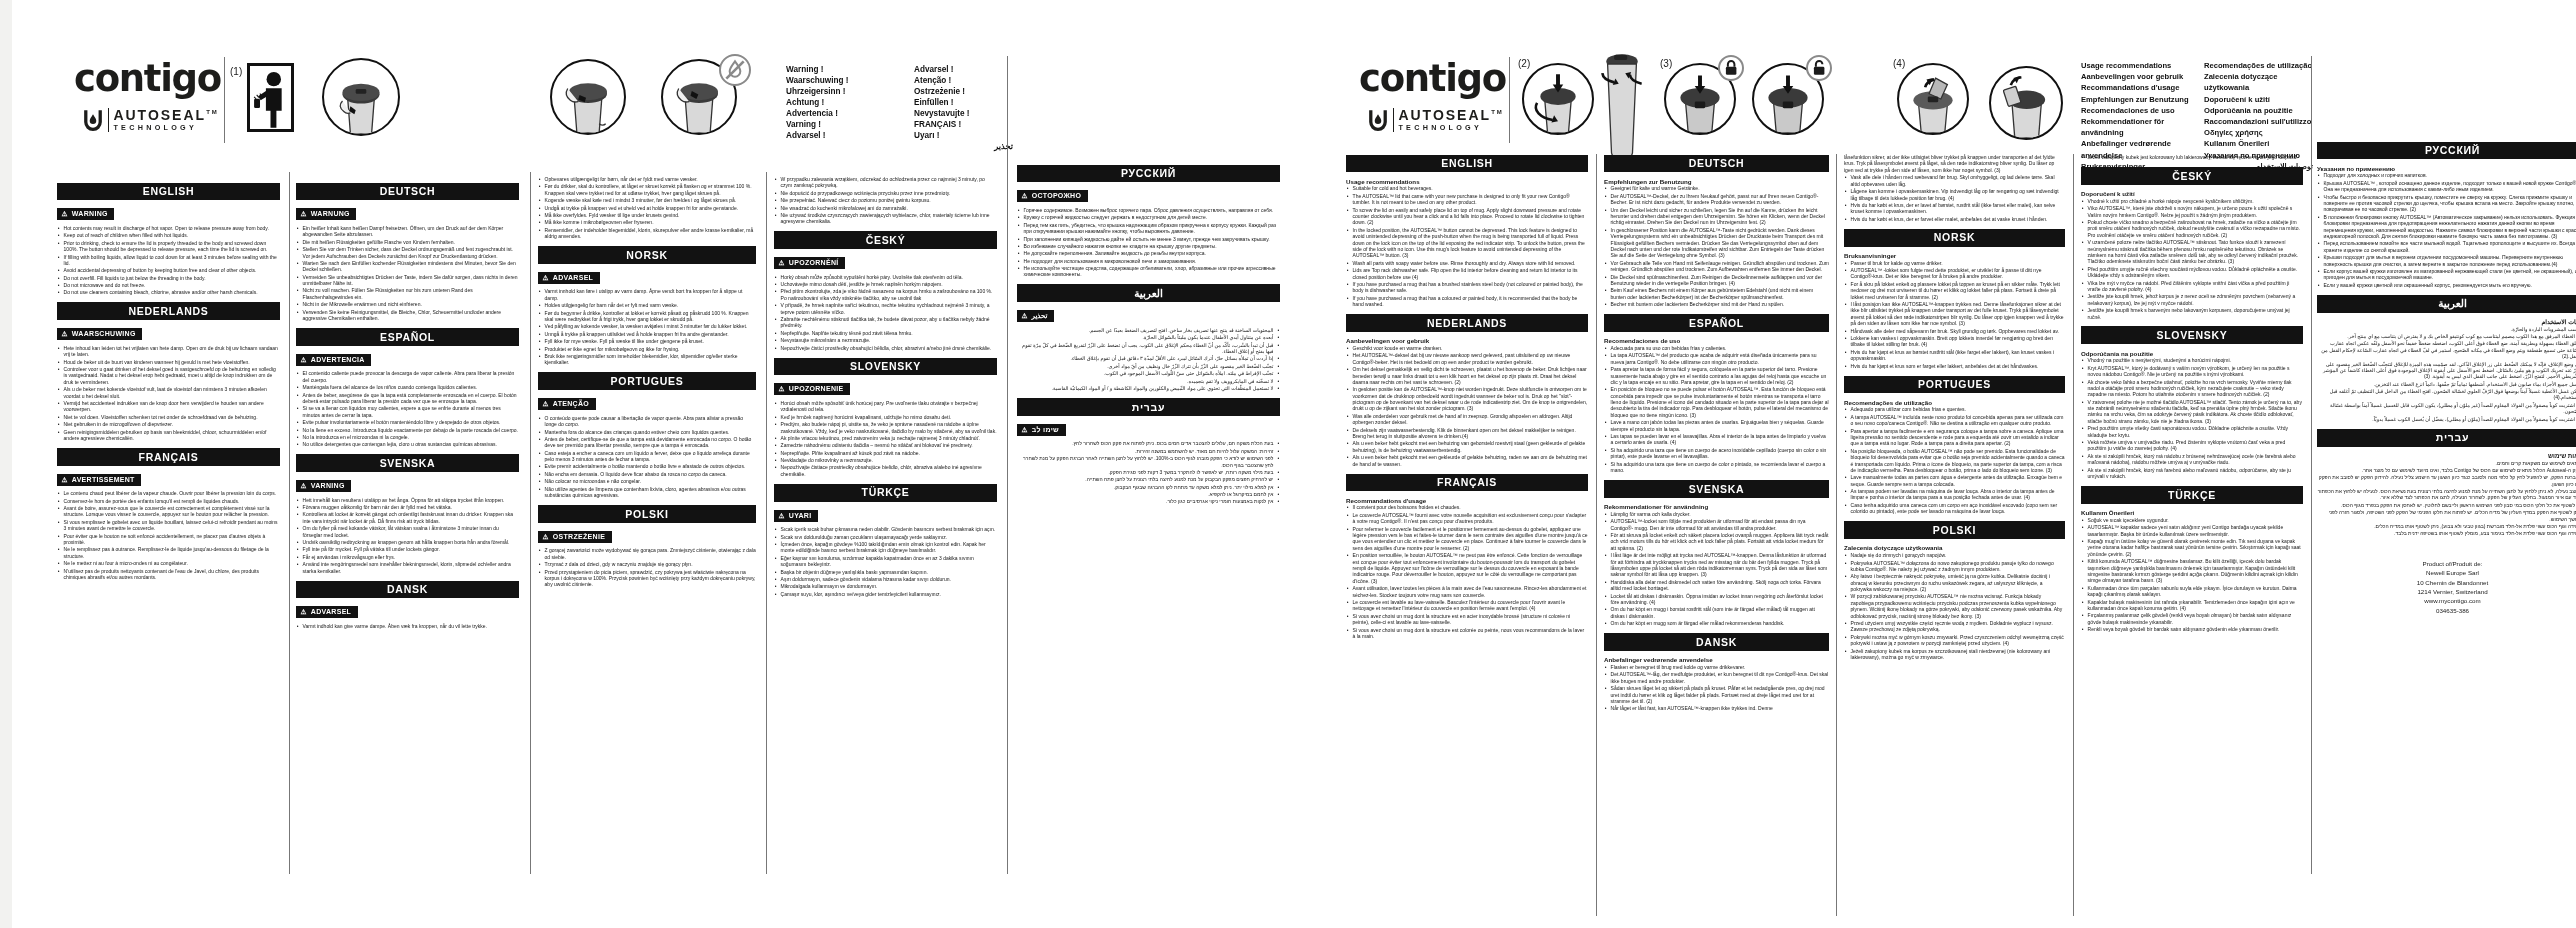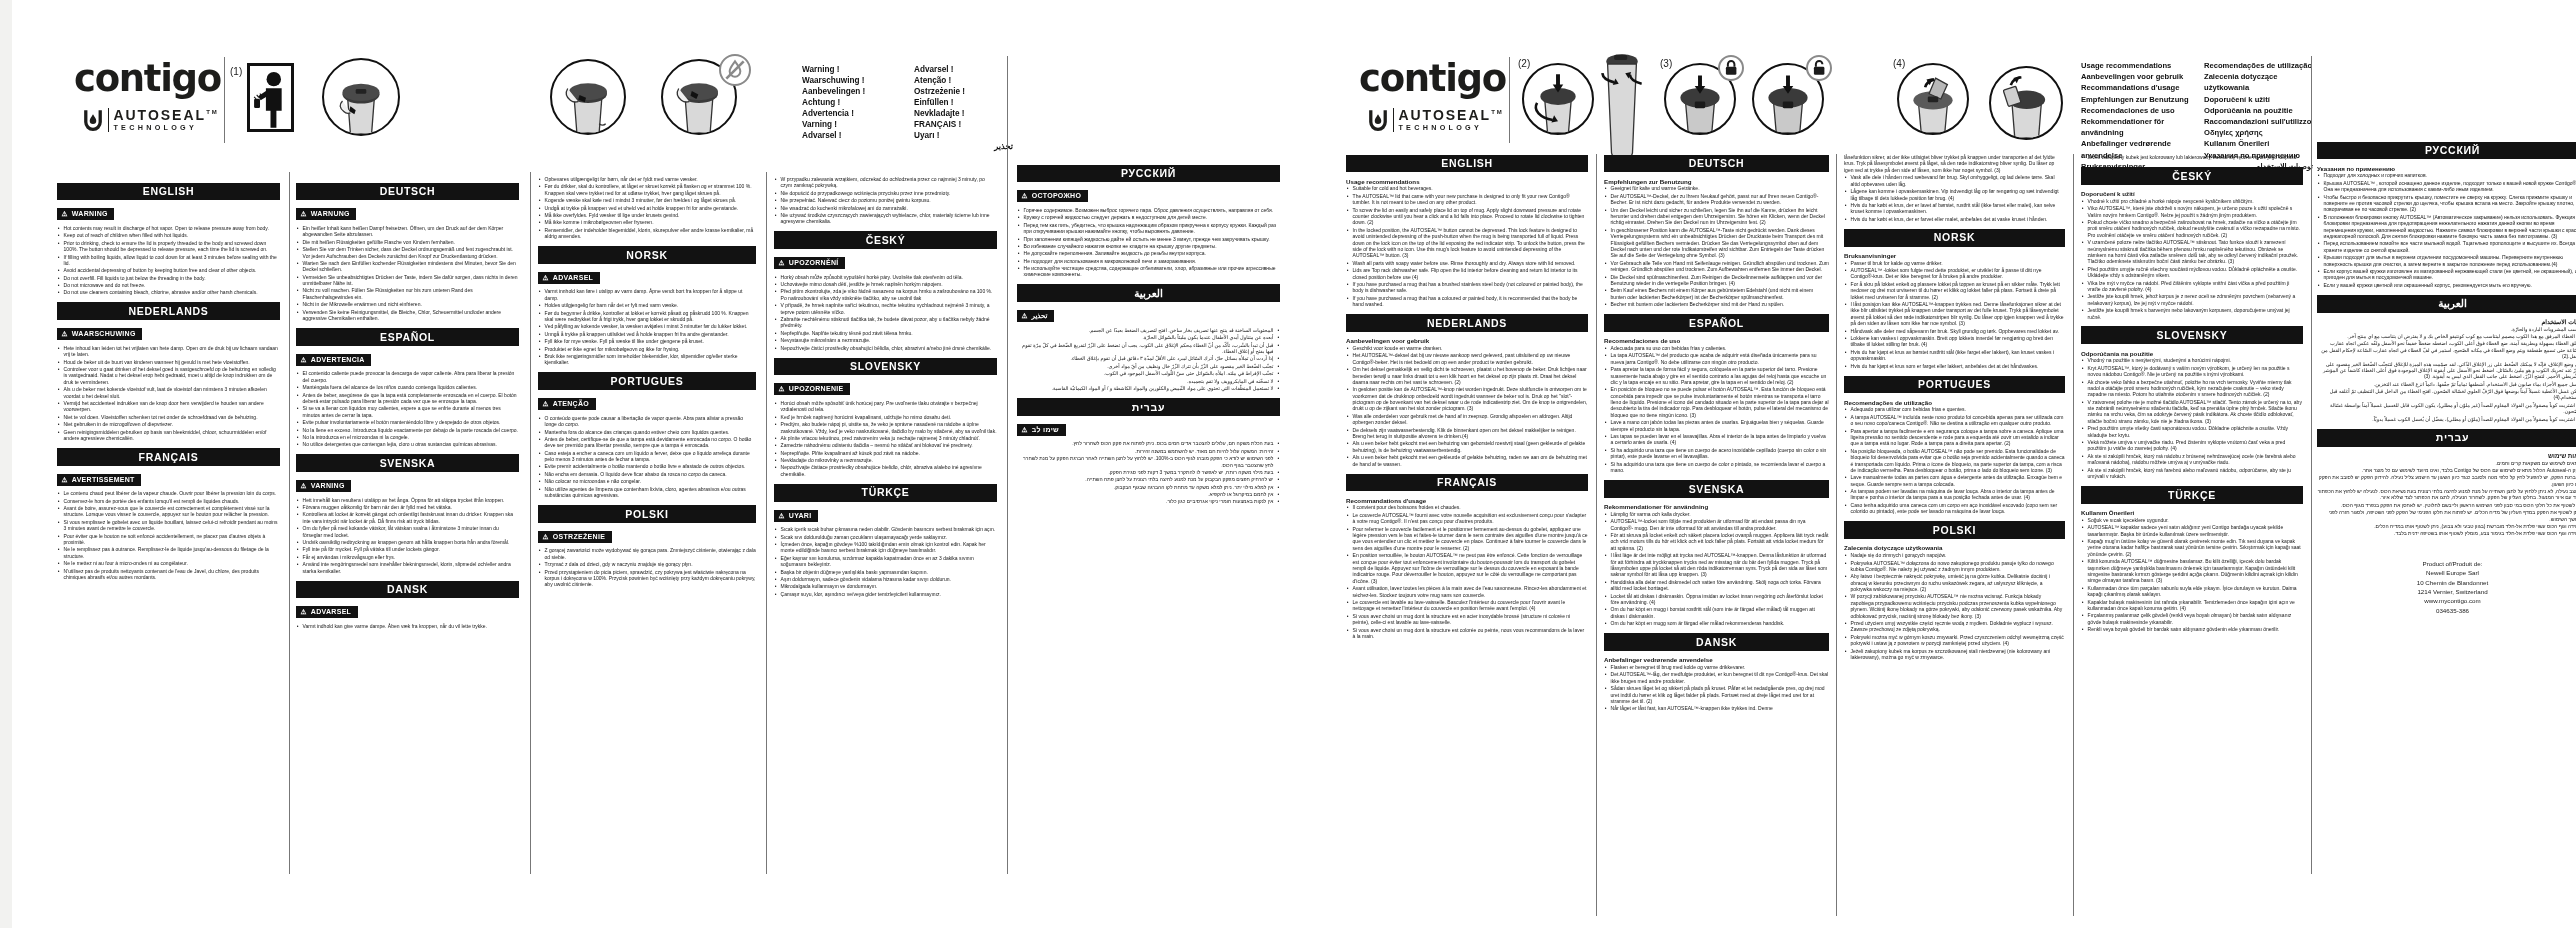--- a/index.html
+++ b/index.html
@@ -111,31 +111,31 @@
         <path d="M44 46 l10 5 -3 7 -9-5z" fill="#111"></path>
       </svg>
   </div>
   <div class="badge" style="left:707px;top:54px;width:28px;height:28px;">
     <svg width="28" height="28" viewBox="0 0 42 42">
         <path d="M21 8 c5 7 8 10 8 15 a8 8 0 0 1 -16 0 c0-5 3-8 8-15z" fill="none" stroke="#8a8a8a" stroke-width="3"></path>
         <line x1="8" y1="34" x2="34" y2="8" stroke="#8a8a8a" stroke-width="4"></line>
       </svg>
   </div>
 
-  <div class="warn-words" style="left:774px;top:64px;width:99px;margin-left:16px;">
+  <div class="warn-words" style="left:774px;top:64px;width:99px;">
       <div class="list-line">Warning !</div>
       <div class="list-line">Waarschuwing !</div>
-      <div class="list-line">Aanbevelingen !</div>
+      <div class="list-line">Uhrzeigersinn !</div>
       <div class="list-line">Achtung !</div>
       <div class="list-line">Advertencia !</div>
       <div class="list-line">Varning !</div>
       <div class="list-line">Advarsel !</div>
     </div>
   <div class="warn-words" style="left:902px;top:64px;width:99px;">
-    <span><div class="list-line">Advarsel !</div><div class="list-line">Atenção !</div><div class="list-line">Ostrzeżenie !</div><div class="list-line">Einfüllen !</div><div class="list-line">Nevkladajte !</div><div class="list-line">FRANÇAIS !</div><div class="list-line">Uyarı !</div></span>
+    <span><div class="list-line">Advarsel !</div><div class="list-line">Atenção !</div><div class="list-line">Ostrzeżenie !</div><div class="list-line">Einfüllen !</div><div class="list-line">Nevystavujte !</div><div class="list-line">FRANÇAIS !</div><div class="list-line">Uyarı !</div></span>
     <div class="rtl-line">تحذير</div>
   </div>
   <div class="vrule" style="left:995px;top:56px;height:818px;"></div>
 
   <div class="vrule" style="left:277px;top:172px;height:702px;"></div>
   <div class="vrule" style="left:518px;top:172px;height:702px;"></div>
   <div class="vrule" style="left:754px;top:172px;height:702px;"></div>
 
   <div class="col" style="left:45px;top:176px;width:223px;">
       <div class="lang-header">ENGLISH</div>

